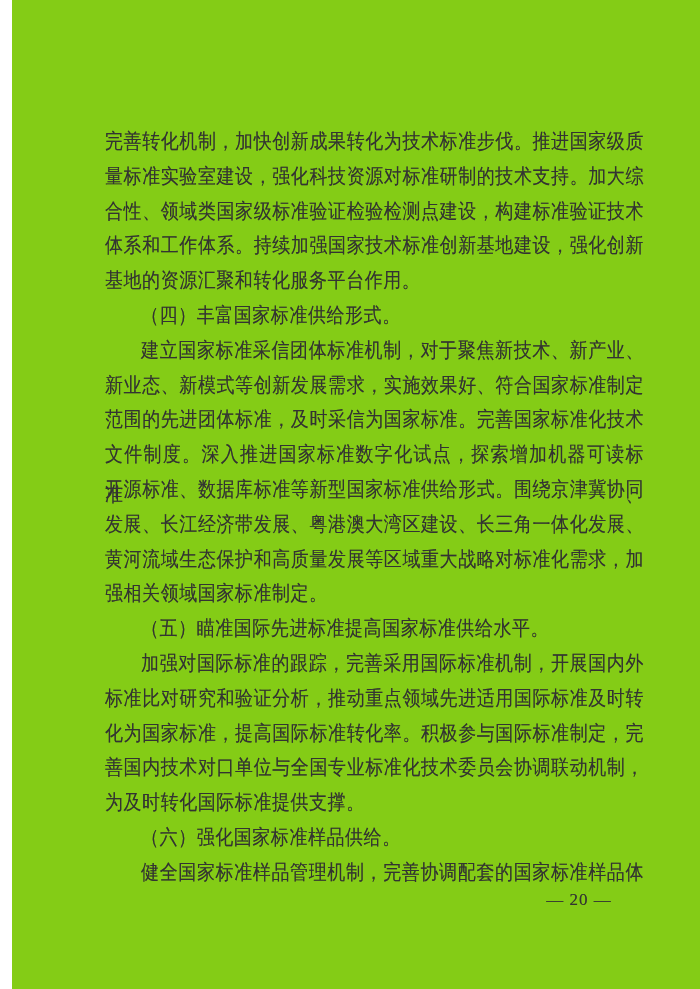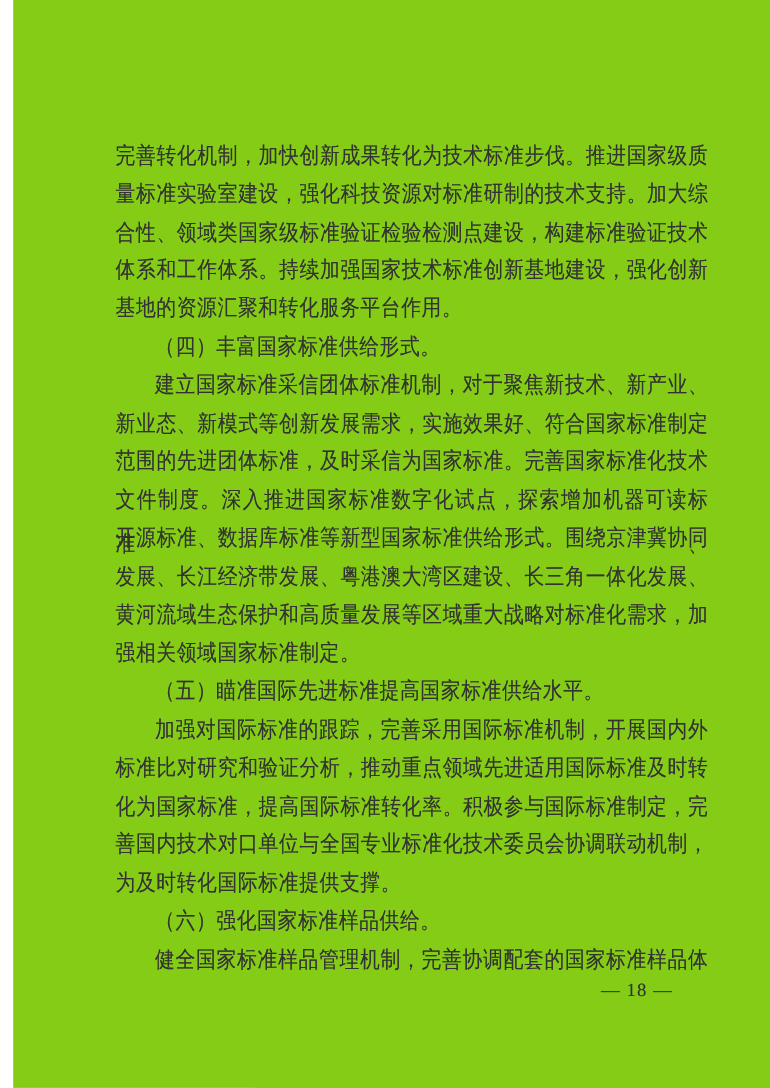--- a/index.html
+++ b/index.html
@@ -95,14 +95,14 @@
     <div class="line heading">（五）瞄准国际先进标准提高国家标准供给水平。</div>
     <div class="line first">加强对国际标准的跟踪，完善采用国际标准机制，开展国内外</div>
     <div class="line full">标准比对研究和验证分析，推动重点领域先进适用国际标准及时转</div>
     <div class="line full">化为国家标准，提高国际标准转化率。积极参与国际标准制定，完</div>
     <div class="line full">善国内技术对口单位与全国专业标准化技术委员会协调联动机制，</div>
     <div class="line end">为及时转化国际标准提供支撑。</div>
     <div class="line heading">（六）强化国家标准样品供给。</div>
     <div class="line first">健全国家标准样品管理机制，完善协调配套的国家标准样品体</div>
   </div>
 
-  <div class="footer">— 18 —</div>
+  <div class="footer">— 20 —</div>
 </div>
 
 </body></html>

